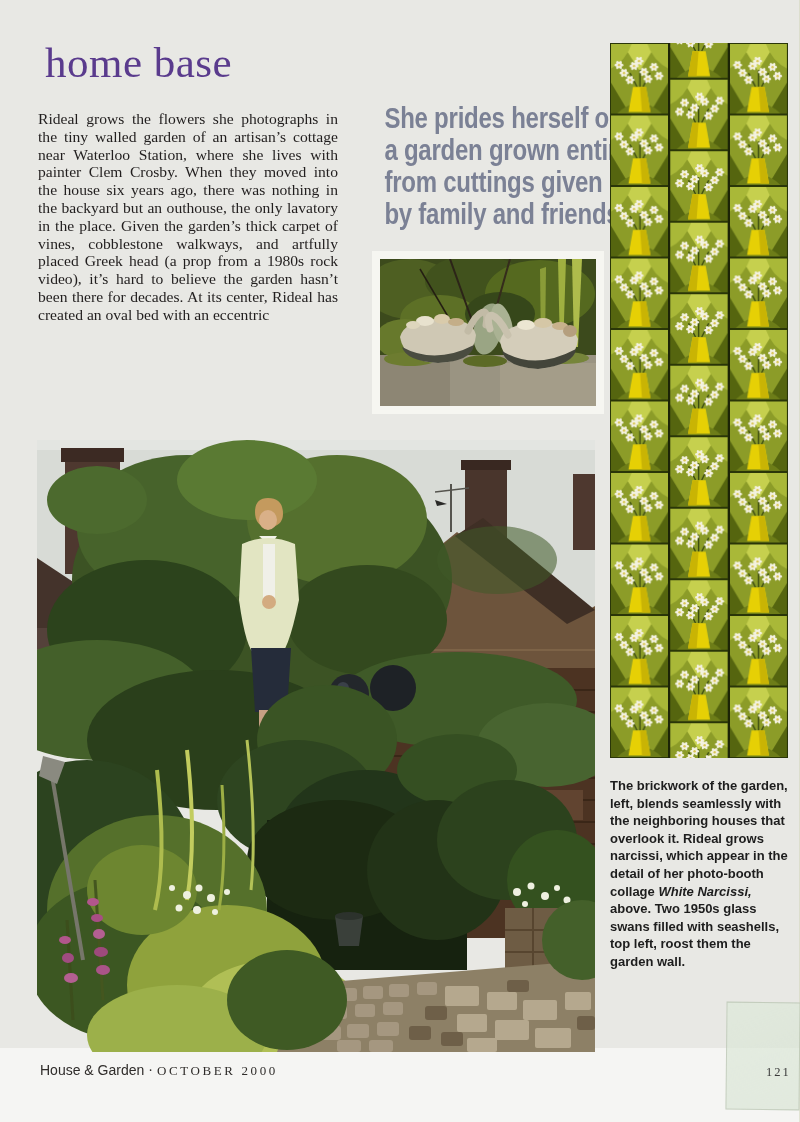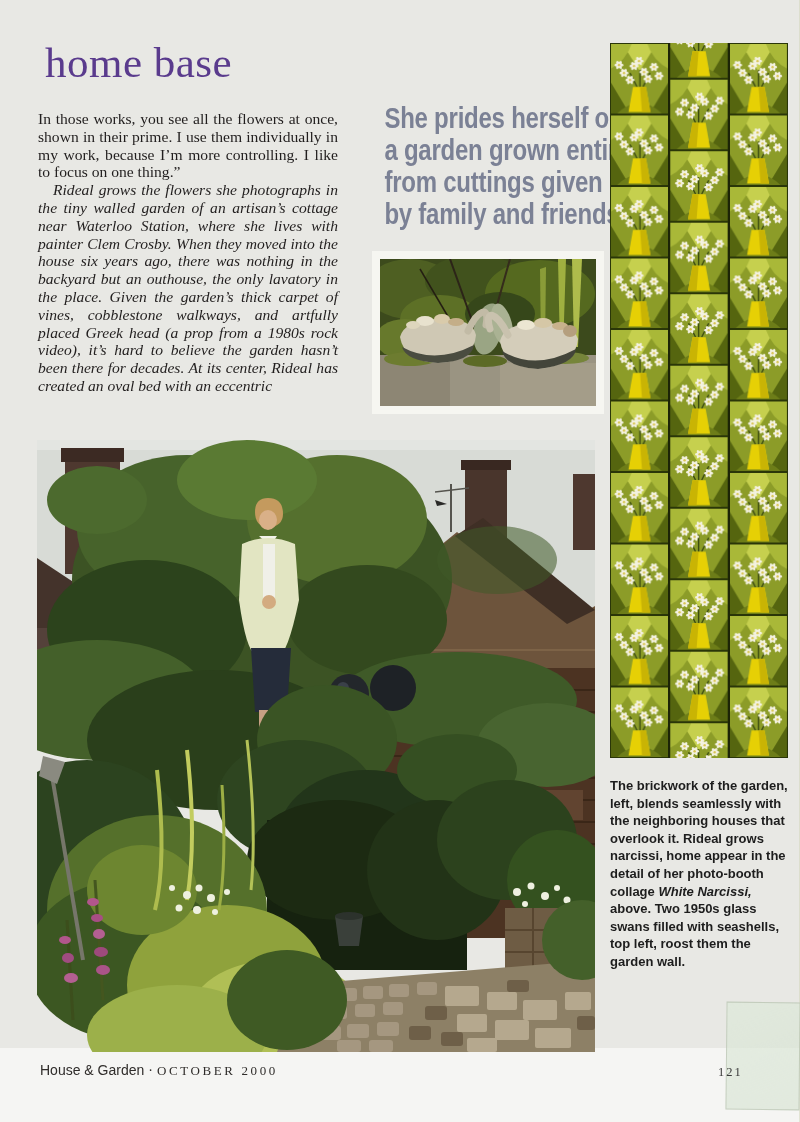--- a/index.html
+++ b/index.html
@@ -95,37 +95,36 @@
     color:#2f2c2a;
     font-size:14px;
   }
   .footer .mag{font-family:Liberation Sans, sans-serif;}
   .footer .sep{padding:0 4px;}
   .footer .issue{
     font-size:13px;letter-spacing:2.6px;
     font-family:"Liberation Serif", serif;
   }
   .page-number{
-    position:absolute;left:718px;top:1065px;
+    position:absolute;left:766px;top:1065px;
     font-family:"Liberation Serif", serif;
     font-size:12.5px;letter-spacing:2px;color:#3a3a3a;
   }
 </style>
 </head>
 <body>
 
 <div class="page">
 
   <div class="scan-band-bottom"></div>
   <div class="scan-strip-right"></div>
 
   <h1 class="section-title">home base</h1>
 
   <div class="body-col">
-    <p>In those works, you see all the flowers at once, shown in their prime. I use them individually in my work, because I’m more controlling. I like to focus on one thing.”</p>
     <p>Rideal grows the flowers she photographs in the tiny walled garden of an artisan’s cottage near Waterloo Station, where she lives with painter Clem Crosby. When they moved into the house six years ago, there was nothing in the backyard but an outhouse, the only lavatory in the place. Given the garden’s thick carpet of vines, cobblestone walkways, and artfully placed Greek head (a prop from a 1980s rock video), it’s hard to believe the garden hasn’t been there for decades. At its center, Rideal has created an oval bed with an eccentric</p>
   </div>
 
   <div class="pull-quote">
     <span class="pq-line">She prides herself on</span>
     <span class="pq-line">a garden grown entirely</span>
     <span class="pq-line">from cuttings given</span>
     <span class="pq-line">by family and friends</span>
   </div>
 
@@ -401,21 +400,21 @@
             </g>
         </pattern>
       </defs>
       <rect x="0" y="0" width="178" height="715" fill="#1c2406"></rect>
       <rect x="0" y="0" width="58" height="715" fill="url(#pcell)"></rect>
       <rect x="60" y="0" width="58" height="715" fill="url(#pcell-mid)"></rect>
       <rect x="120" y="0" width="58" height="715" fill="url(#pcell)"></rect>
     </svg>
   </div>
 
-  <p class="caption"><span>The brickwork of the garden, left, blends seamlessly with the neighboring houses that overlook it. Rideal grows narcissi, home appear in the detail of her photo-booth collage </span><span class="cap-italic">White Narcissi,</span><span> above. Two 1950s glass swans filled with seashells, top left, roost them the garden wall.</span></p>
+  <p class="caption"><span>The brickwork of the garden, left, blends seamlessly with the neighboring houses that overlook it. Rideal grows narcissi, which appear in the detail of her photo-booth collage </span><span class="cap-italic">White Narcissi,</span><span> above. Two 1950s glass swans filled with seashells, top left, roost them the garden wall.</span></p>
 
   <div class="tape"></div>
 
   <div class="footer">
     <span class="mag">House &amp; Garden</span><span class="sep">·</span><span class="issue">OCTOBER 2000</span>
   </div>
 
   <div class="page-number">121</div>
 
 </div>

